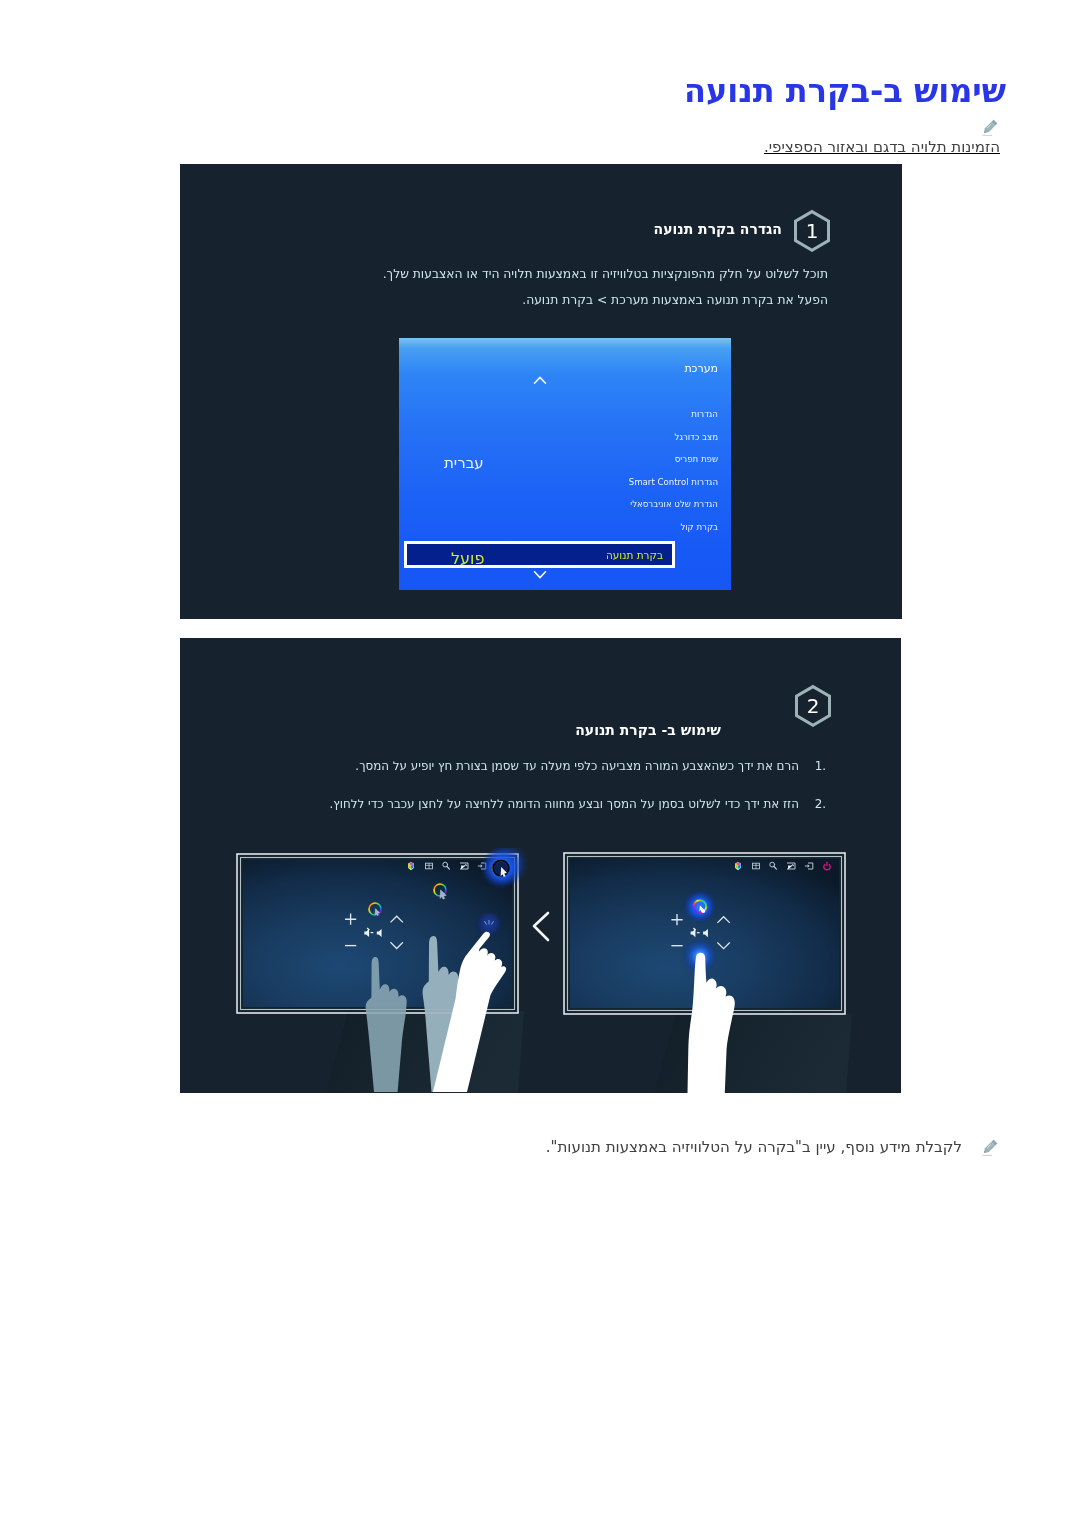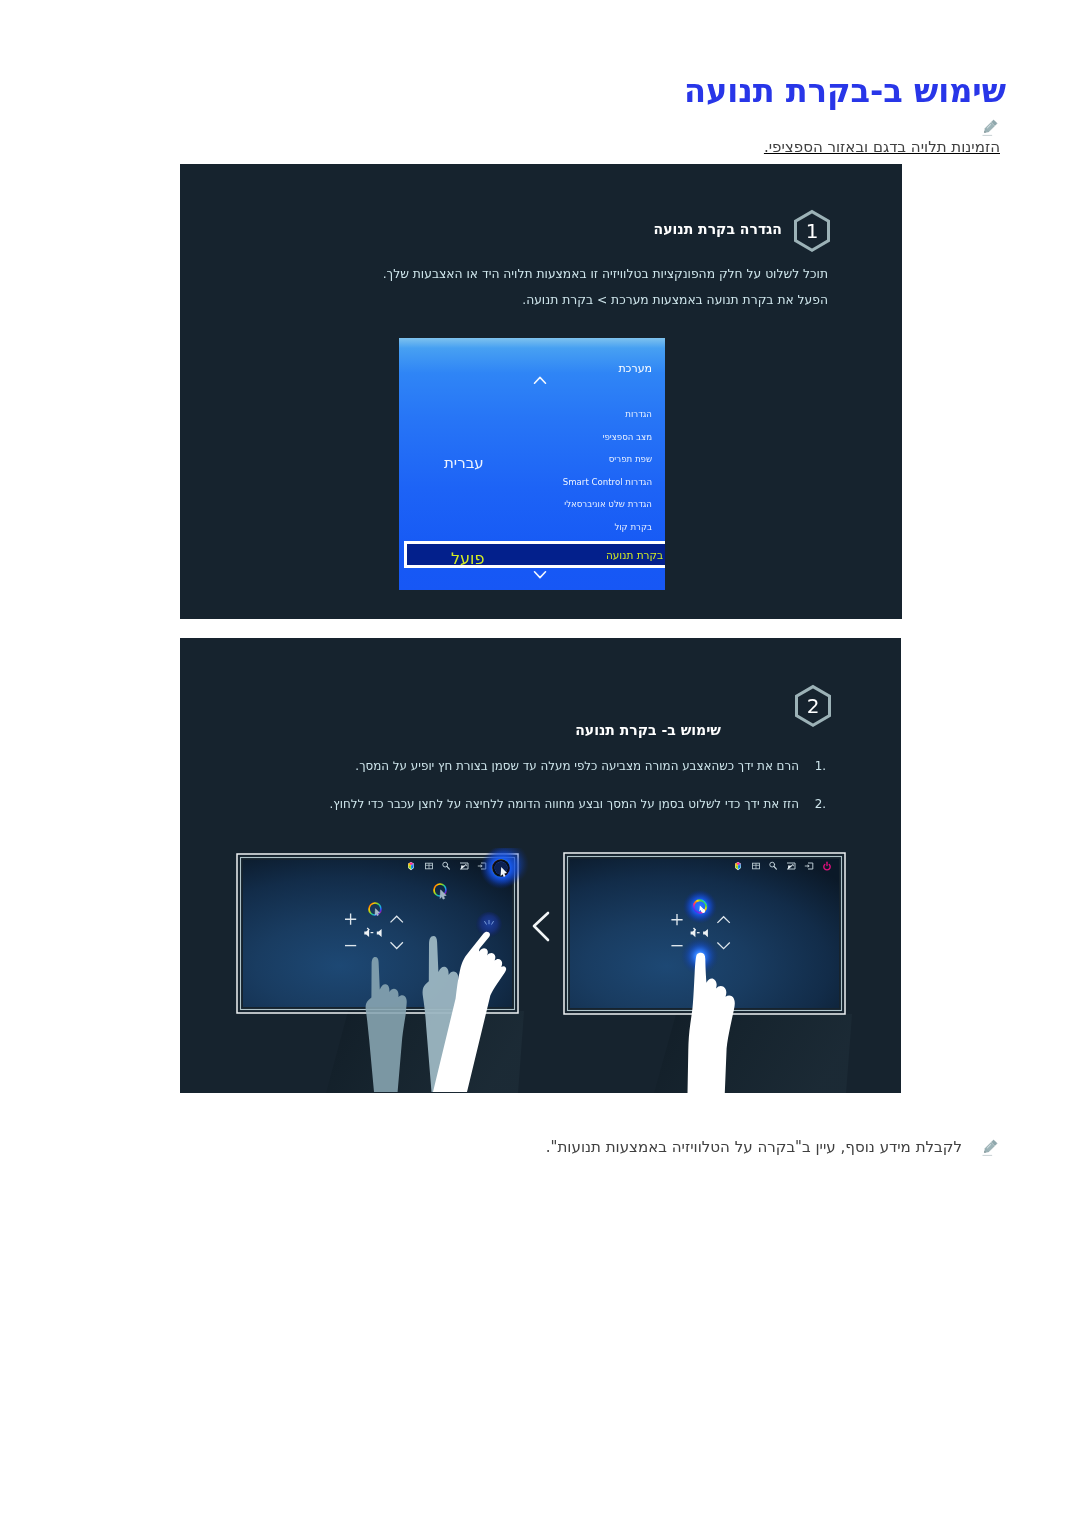--- a/index.html
+++ b/index.html
@@ -27,21 +27,21 @@
      font-family:"DejaVu Sans",sans-serif;}
 
   .sec-head{position:absolute;color:#ffffff;font-size:14px;font-weight:bold;
      direction:rtl;white-space:nowrap;text-align:right;}
   .body-line{position:absolute;color:#cfe6ec;font-size:12.3px;direction:rtl;
      text-align:right;white-space:nowrap;}
   .li-row{position:absolute;direction:rtl;color:#cfe6ec;font-size:11.9px;white-space:nowrap;}
   .li-num{display:inline-block;width:27px;text-align:right;unicode-bidi:isolate;direction:ltr;}
 
   
-  #tvmenu{position:absolute;left:219px;top:174px;width:266px;height:252px;
+  #tvmenu{position:absolute;left:219px;top:174px;width:332px;height:252px;
      background:linear-gradient(180deg,#7ec2ee 0%,#47a0f2 4%,#2f85f6 14%,#2775f6 32%,#1d63f6 60%,#1659f5 86%,#1757f5 100%);
      overflow:hidden;}
   #tvmenu .mhead{position:absolute;right:13px;top:24px;color:#fff;font-size:11px;direction:rtl;}
   .mrow{position:absolute;right:13px;color:#eef4ff;font-size:8.6px;direction:rtl;white-space:nowrap;}
   .mval{position:absolute;color:#eef4ff;font-size:15px;direction:rtl;white-space:nowrap;}
   #hilite{position:absolute;left:5px;top:203px;width:271px;height:27px;
      background:#03208c;border:3px solid #ffffff;box-sizing:border-box;}
   #hilite .l{position:absolute;right:9px;top:5px;color:#d4ec22;font-size:10.5px;direction:rtl;}
   #hilite .r{position:absolute;left:44px;top:5px;color:#d4ec22;font-size:16px;direction:rtl;}
 
@@ -93,21 +93,21 @@
     <div class="sec-head" id="s1head">הגדרה בקרת תנועה</div>
     <div class="body-line" id="s1l1">תוכל לשלוט על חלק מהפונקציות בטלוויזיה זו באמצעות תלויה היד או האצבעות שלך.</div>
     <div class="body-line" id="s1l2">הפעל את בקרת תנועה באמצעות מערכת &gt; בקרת תנועה.</div>
 
     <div id="tvmenu">
       <div class="mhead">מערכת</div>
       <svg id="chevup" width="14" height="11" viewBox="0 0 14 11">
         <polyline points="1.5,8.2 7,2.4 12.5,8.2" fill="none" stroke="#f2f7ff" stroke-width="1.6" stroke-linecap="round" stroke-linejoin="round"></polyline>
       </svg>
       <div class="mrow" style="top:71px">הגדרות</div>
-      <div class="mrow" style="top:94px">מצב הספציפי</div>
+      <div class="mrow" style="top:94px">מצב כדורגל</div>
       <div class="mrow" style="top:116px">שפת תפריס</div>
       <div class="mval" style="top:116px;left:45px">עברית</div>
       <div class="mrow" style="top:139px">הגדרות Smart Control</div>
       <div class="mrow" style="top:161px">הגדרת שלט אוניברסאלי</div>
       <div class="mrow" style="top:184px">בקרת קול</div>
       <div id="hilite">
         <div class="l">בקרת תנועה</div>
         <div class="r">פועל</div>
       </div>
       <svg id="chevdn" width="14" height="11" viewBox="0 0 14 11">

